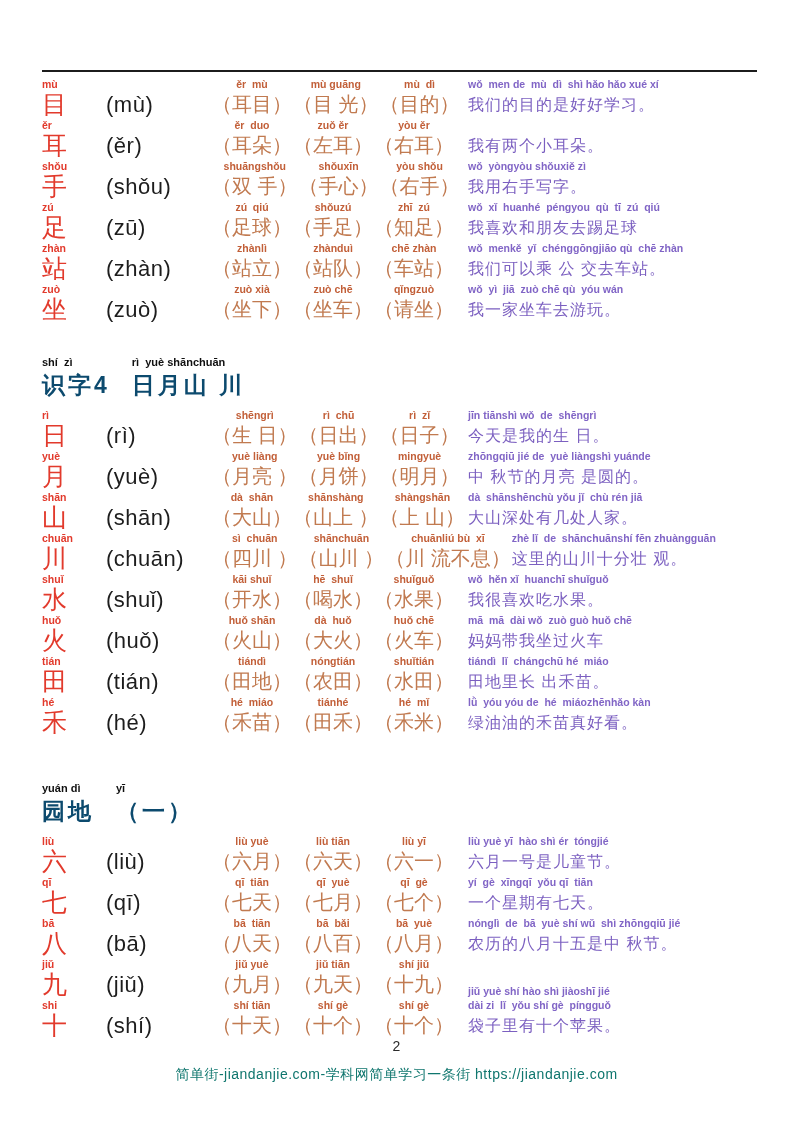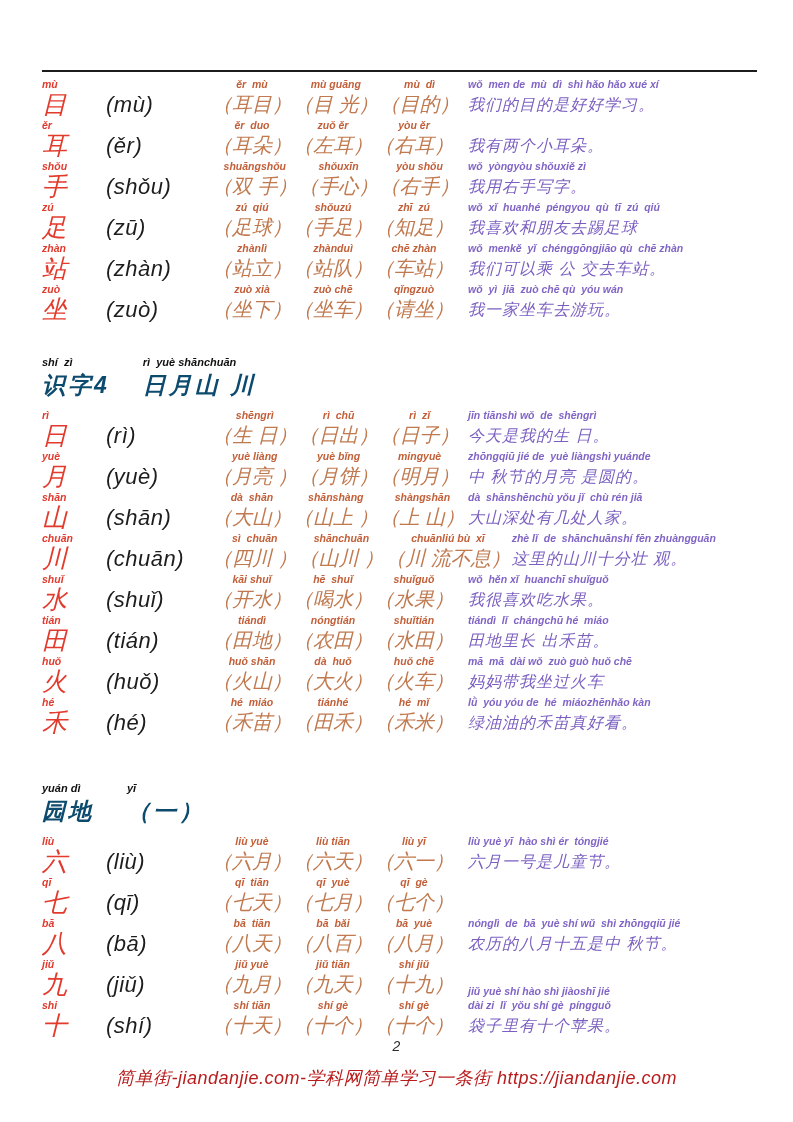--- a/index.html
+++ b/index.html
@@ -4,21 +4,20 @@
 <style>
   * { box-sizing: border-box; }
   html,body { margin:0; padding:0; background:#e8e8e8; }
   .page {
     position: relative;
     width: 793px; height: 1122px;
     margin: 0 auto;
     background: #ffffff;
     font-family: "Liberation Sans", "DejaVu Sans", sans-serif;
     overflow: hidden;
-    font-style: italic;
   }
   .content { padding: 70px 36px 0 42px; }
   .top-rule { border-top: 2px solid #1c1c1c; height:0; margin-bottom: 5px; }
 
   
   .row { display: flex; align-items: flex-end; height: 41px; }
   .py { font-size: 10.5px; font-weight: bold; line-height: 13px; white-space: pre; }
   .txt { line-height: 27px; white-space: pre; }
 
   .c-char { width: 64px; flex-shrink: 0; }
@@ -31,34 +30,34 @@
   .c-words { min-width: 256px; flex-shrink: 0; display: flex; }
   .word { text-align: center; margin-right: 1px; }
   .word .py  { color: var(--word-py); }
   .word .txt { color: var(--word); font-size: 20px; text-align: center; }
 
   .c-sent { flex: 1; min-width: 0; }
   .c-sent .py  { color: var(--purple-py); font-weight: bold; margin-top: 8px; }
   .c-sent .txt { color: var(--purple); font-size: 16px; letter-spacing: 1px; }
 
   
-  .section-header { margin: 29px 0 7px 0; height: 49px; display:flex; align-items: flex-end; gap: 11px; }
+  .section-header { margin: 29px 0 7px 0; height: 49px; display:flex; align-items: flex-end; }
   .section-header.second { margin-top: 42px; }
   .hdr-part { margin-right: 22px; }
   .hdr-part .py  { color: #101010; font-size: 11px; font-weight: bold; line-height: 14px; white-space: pre; }
   .hdr-part .txt { color: #0c4a6e; font-size: 23px; font-weight: bold; line-height: 32px; letter-spacing: 3px; white-space: pre; }
 
   
   .page-number {
     position: absolute; left: 0; top: 1038px; width: 100%;
     text-align: center; font-size: 14px; color: #2b2b2b;
   }
   .watermark {
     position: absolute; left: 0; top: 1066px; width: 100%;
-    text-align: center; font-size: 18px; color: #b91c1c; letter-spacing: .5px;
+    text-align: center; font-size: 14px; color: #0f766e; letter-spacing: .5px;
   }
 </style>
 </head>
 <body>
 
 <div class="page" style="--red: #e23a2c; --word: #c17a50; --word-py: #c25f38; --purple: #7b5fc0; --purple-py: #8165c6; --header: #101010; --watermark: #9b9b9b;">
   <div class="content">
     <div class="top-rule"></div>
     <div id="sections">
         <div class="row">
@@ -362,20 +361,47 @@
               <div class="txt">（水果）</div>
             </span>
           </div>
           <div class="c-sent">
             <div class="py">wǒ  hěn xǐ  huanchī shuǐguǒ</div>
             <div class="txt">我很喜欢吃水果。</div>
           </div>
         </div>
         <div class="row">
           <div class="c-char">
+            <div class="py">huǒ</div>
+            <div class="txt">火</div>
+          </div>
+          <div class="c-read">
+            <div class="txt">(huǒ)</div>
+          </div>
+          <div class="c-words">
+            <span class="word">
+              <div class="py">huǒ shān</div>
+              <div class="txt">（火山）</div>
+            </span>
+            <span class="word">
+              <div class="py">dà  huǒ</div>
+              <div class="txt">（大火）</div>
+            </span>
+            <span class="word">
+              <div class="py">huǒ chē</div>
+              <div class="txt">（火车）</div>
+            </span>
+          </div>
+          <div class="c-sent">
+            <div class="py">mā  mā  dài wǒ  zuò guò huǒ chē</div>
+            <div class="txt">妈妈带我坐过火车</div>
+          </div>
+        </div>
+        <div class="row">
+          <div class="c-char">
             <div class="py">tián</div>
             <div class="txt">田</div>
           </div>
           <div class="c-read">
             <div class="txt">(tián)</div>
           </div>
           <div class="c-words">
             <span class="word">
               <div class="py">tiándì</div>
               <div class="txt">（田地）</div>
@@ -385,47 +411,20 @@
               <div class="txt">（农田）</div>
             </span>
             <span class="word">
               <div class="py">shuǐtián</div>
               <div class="txt">（水田）</div>
             </span>
           </div>
           <div class="c-sent">
             <div class="py">tiándì  lǐ  chángchū hé  miáo</div>
             <div class="txt">田地里长 出禾苗。</div>
-          </div>
-        </div>
-        <div class="row">
-          <div class="c-char">
-            <div class="py">huǒ</div>
-            <div class="txt">火</div>
-          </div>
-          <div class="c-read">
-            <div class="txt">(huǒ)</div>
-          </div>
-          <div class="c-words">
-            <span class="word">
-              <div class="py">huǒ shān</div>
-              <div class="txt">（火山）</div>
-            </span>
-            <span class="word">
-              <div class="py">dà  huǒ</div>
-              <div class="txt">（大火）</div>
-            </span>
-            <span class="word">
-              <div class="py">huǒ chē</div>
-              <div class="txt">（火车）</div>
-            </span>
-          </div>
-          <div class="c-sent">
-            <div class="py">mā  mā  dài wǒ  zuò guò huǒ chē</div>
-            <div class="txt">妈妈带我坐过火车</div>
           </div>
         </div>
         <div class="row">
           <div class="c-char">
             <div class="py">hé</div>
             <div class="txt">禾</div>
           </div>
           <div class="c-read">
             <div class="txt">(hé)</div>
           </div>
@@ -500,20 +499,24 @@
             </span>
             <span class="word">
               <div class="py">qī  yuè</div>
               <div class="txt">（七月）</div>
             </span>
             <span class="word">
               <div class="py">qī  gè</div>
               <div class="txt">（七个）</div>
             </span>
           </div>
+          <div class="c-sent">
+            <div class="py">yí  gè  xīngqī  yǒu qī  tiān</div>
+            <div class="txt">一个星期有七天。</div>
+          </div>
         </div>
         <div class="row">
           <div class="c-char">
             <div class="py">bā</div>
             <div class="txt">八</div>
           </div>
           <div class="c-read">
             <div class="txt">(bā)</div>
           </div>
           <div class="c-words">

